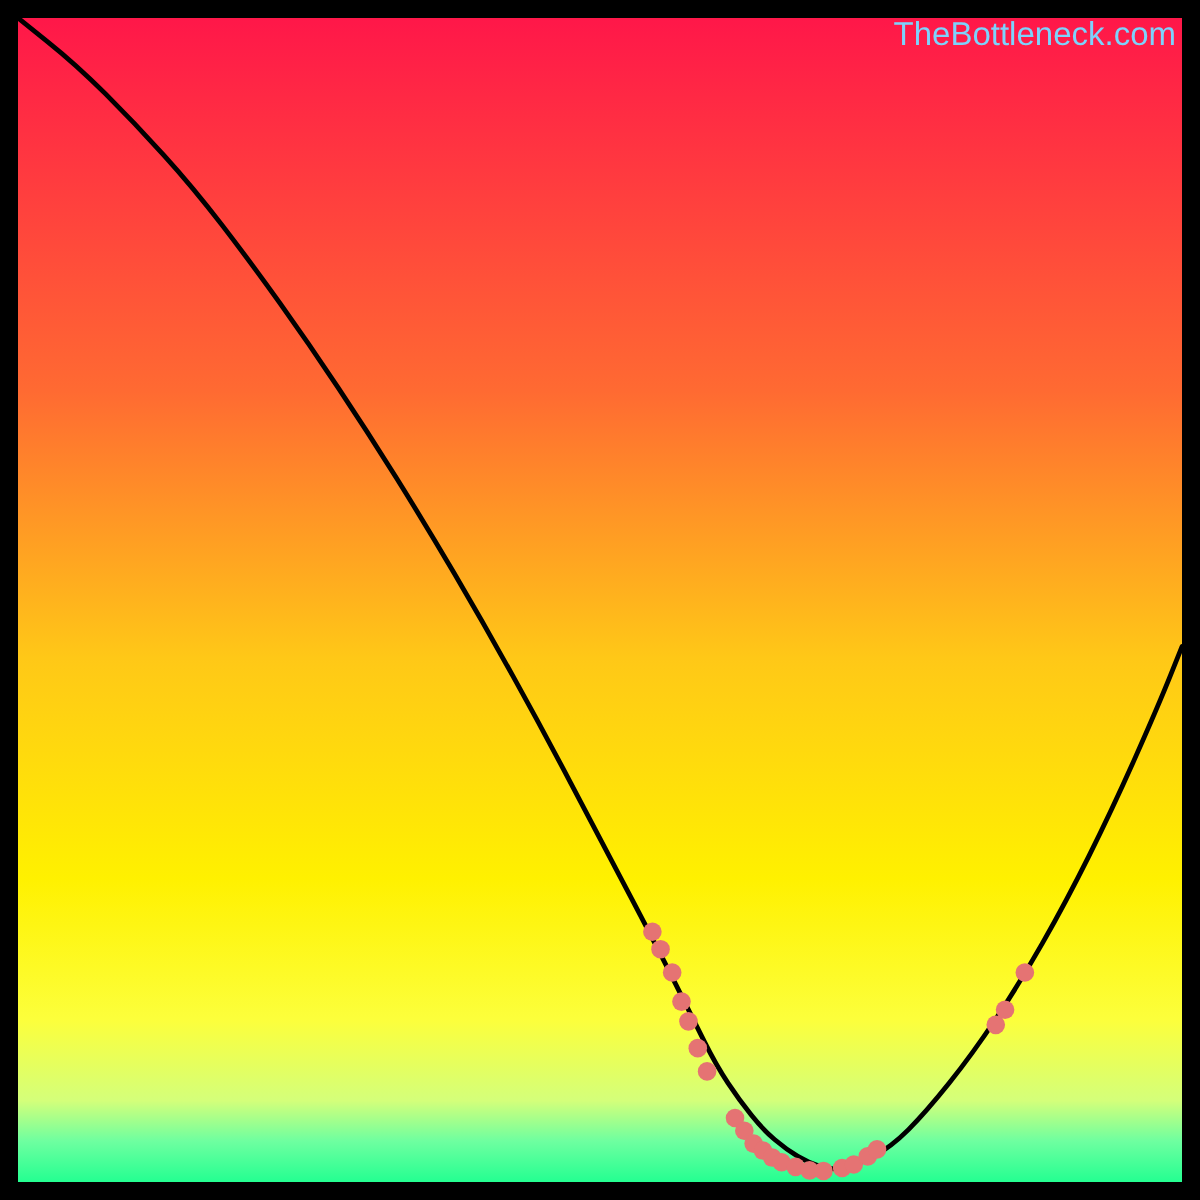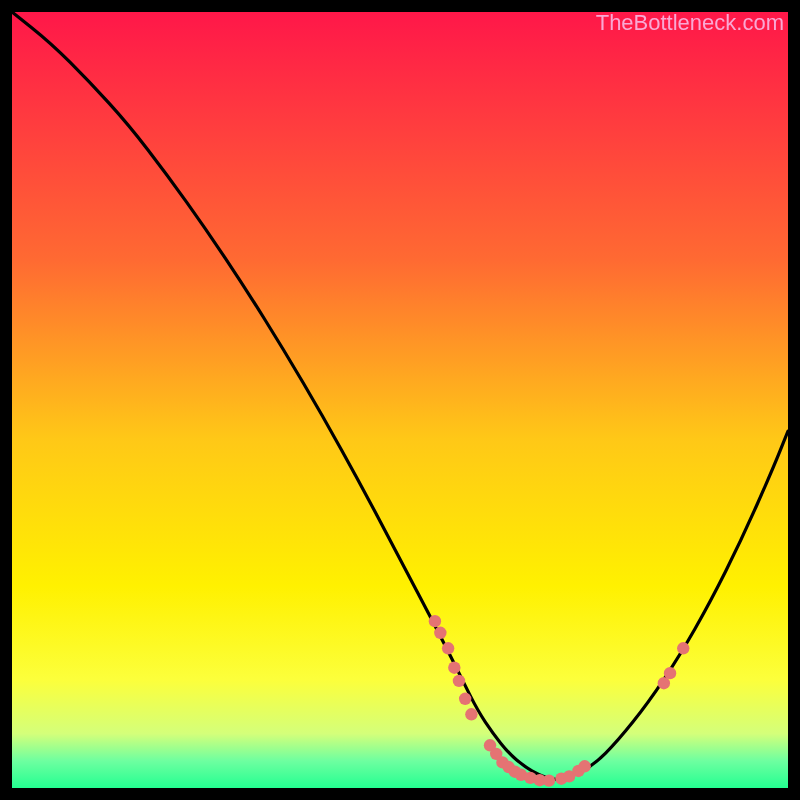--- a/index.html
+++ b/index.html
@@ -1,17 +1,17 @@
 <!DOCTYPE html>
 <html><head>
   <meta charset="utf-8">
   <style>
     * { margin: 0; padding: 0; box-sizing: border-box; }
     body { width: 800px; height: 800px; background: #000; position: relative; font-family: Arial, sans-serif; }
-    .watermark { position: absolute; top: 10px; right: 16px; color: #f9a8d4; font-size: 22px; font-weight: 500; z-index: 10; }
+    .watermark { position: absolute; top: 10px; right: 16px; color: #7dd3fc; font-size: 22px; font-weight: 500; z-index: 10; }
     .chart-area { position: absolute; top: 12px; left: 12px; width: 776px; height: 776px; }
     .gradient-bg { position: absolute; top: 0; left: 0; width: 100%; height: 100%; }
     .curve-layer { position: absolute; top: 0; left: 0; width: 100%; height: 100%; }
   </style>
 </head>
 <body>
 
 <div class="watermark">TheBottleneck.com</div>
 
 <div class="chart-area">

